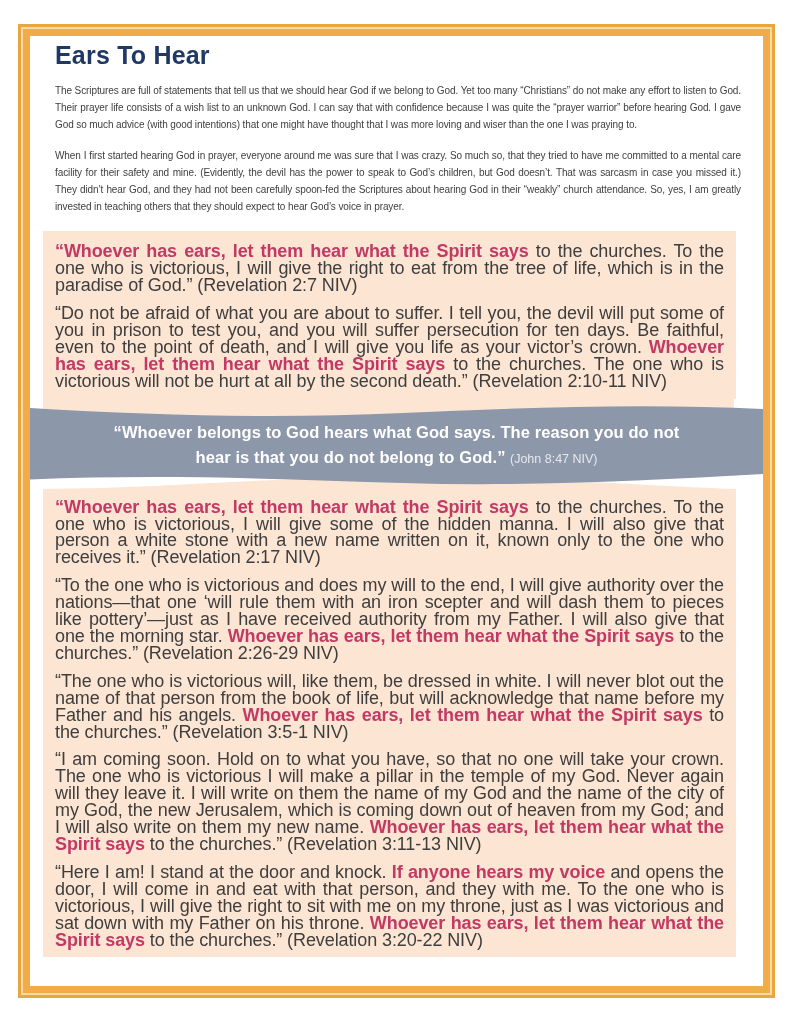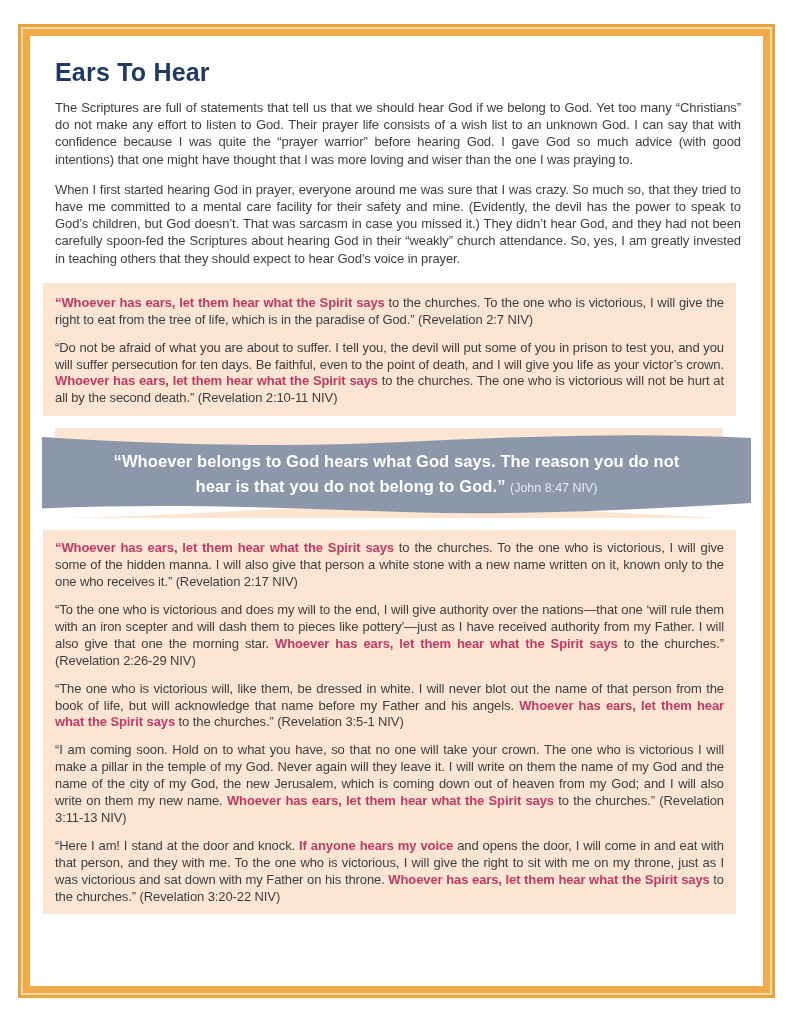--- a/index.html
+++ b/index.html
@@ -32,61 +32,60 @@
     position: absolute;
     inset: 2px;
     border: 7px solid var(--gold);
     box-shadow: 0 0 0 2px var(--gold-pale);
     overflow: hidden;
     background: #ffffff;
   }
   .content {
     position: absolute;
     inset: 0;
-    padding-top: 17px;
     border-radius: 32px;
   }
   h1.title {
     margin: 4px 24px 12px 25px;
     font-size: 25px;
     line-height: 30px;
     font-weight: bold;
     color: var(--navy);
     letter-spacing: 0.2px;
   }
   p.intro {
     margin: 0 22px 13px 25px;
-    font-size: 13px;
+    font-size: 10px;
     line-height: 17.2px;
     letter-spacing: -0.1px;
     color: var(--body-text);
     text-align: justify;
   }
   .scripture-box {
     background: var(--peach);
     margin: 16px 27px 0 13px;
     padding: 12px 12px 9px 12px;
   }
   .scripture-box.box-top { margin-bottom: 0; }
   .scripture-box.box-bottom { margin-top: 0; padding-top: 10px; }
   .scripture-box p {
     margin: 0 0 11px 0;
-    font-size: 13px;
+    font-size: 18px;
     line-height: 16.9px;
     letter-spacing: -0.1px;
     color: var(--body-text);
     text-align: justify;
   }
   .scripture-box p:last-child { margin-bottom: 0; }
   .hl { color: var(--pink); font-weight: bold; }
   .banner {
     position: relative;
     z-index: 2;
     height: 90px;
-    margin: 12px;
+    margin: 0;
   }
   .banner svg {
     position: absolute;
     inset: 0;
     width: 100%;
     height: 100%;
     display: block;
   }
   .banner-text {
     position: relative;

